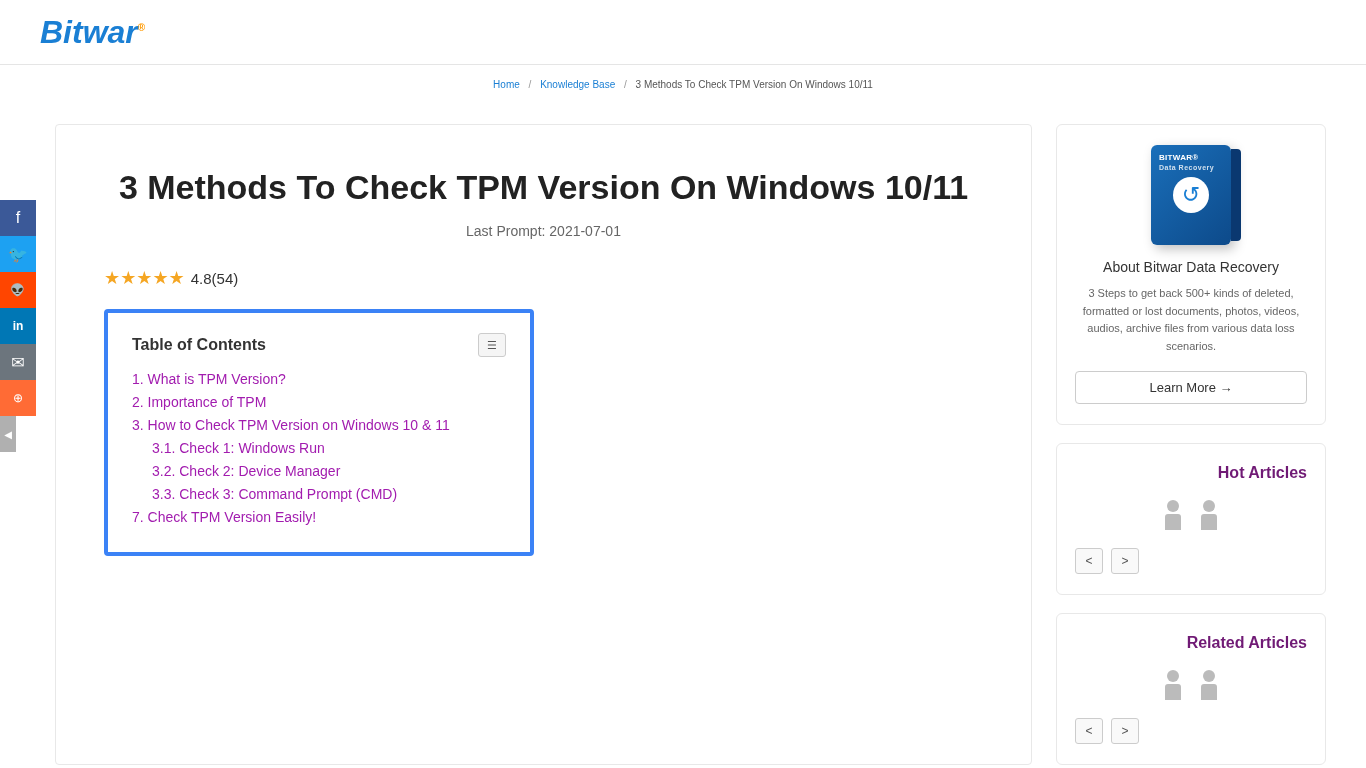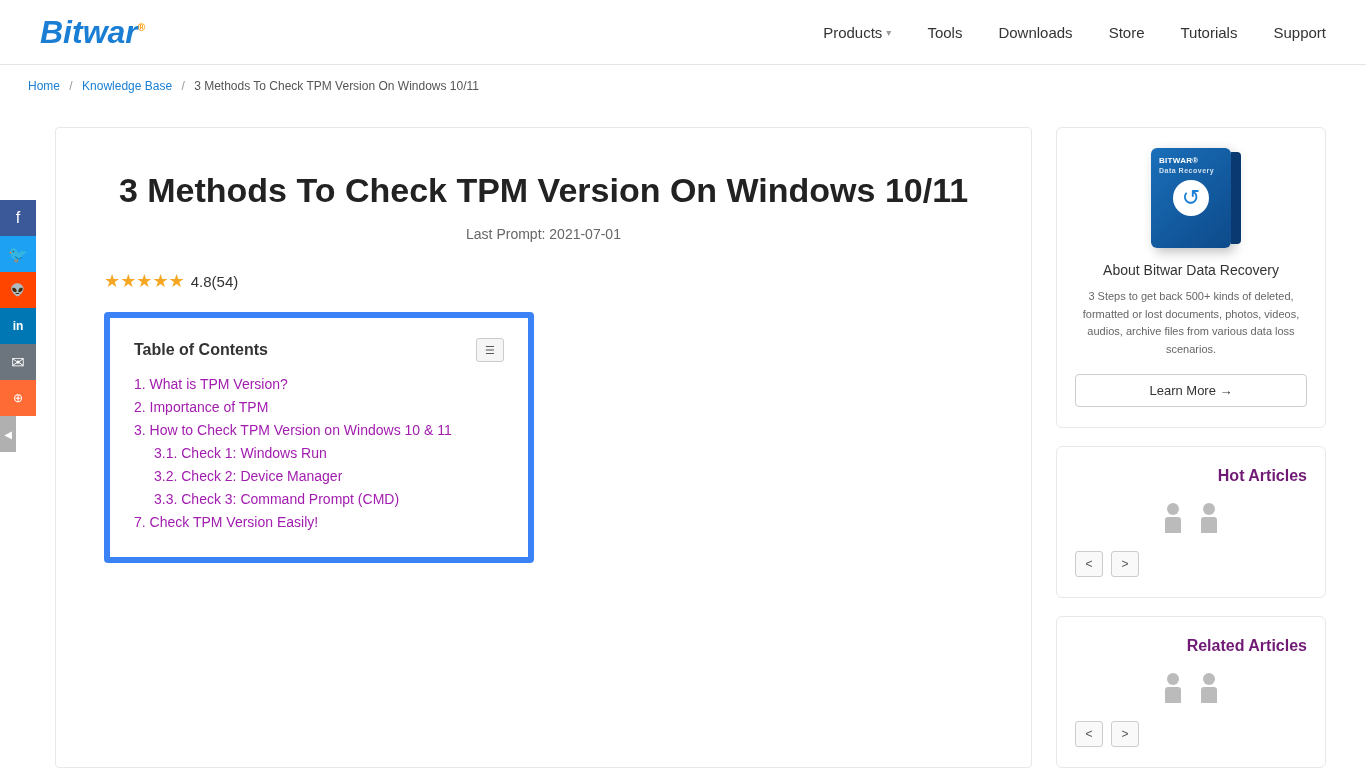--- a/index.html
+++ b/index.html
@@ -7,21 +7,21 @@
 
     
     .header { border-bottom: 1px solid #e5e5e5; padding: 0 40px; display: flex; align-items: center; justify-content: space-between; height: 65px; }
     .logo { display: flex; align-items: center; }
     .logo-text { font-size: 32px; font-weight: 700; color: #1a7fd4; font-style: italic; }
     .nav { display: flex; align-items: center; gap: 36px; }
     .nav-item { font-size: 15px; color: #333; text-decoration: none; cursor: pointer; display: flex; align-items: center; gap: 4px; }
     .nav-chevron { font-size: 10px; color: #999; }
 
     
-    .breadcrumb { padding: 14px 28px; font-size: 12px; color: #555; border-bottom: none; }
+    .breadcrumb { padding: 14px 40px; font-size: 10px; color: #555; border-bottom: none; text-align: center; }
     .breadcrumb a { color: #1a7fd4; text-decoration: none; }
     .breadcrumb-sep { margin: 0 6px; color: #999; }
     .breadcrumb-current { color: #555; }
 
     
     .social-sidebar { position: fixed; left: 0; top: 200px; display: flex; flex-direction: column; z-index: 100; }
     .social-btn { width: 36px; height: 36px; display: flex; align-items: center; justify-content: center; color: #fff; font-size: 16px; cursor: pointer; }
     .social-btn.facebook { background: #3b5998; }
     .social-btn.twitter { background: #1da1f2; }
     .social-btn.reddit { background: #ff4500; }
@@ -41,21 +41,21 @@
 
     .rating { display: flex; align-items: center; gap: 6px; margin-bottom: 20px; }
     .stars { color: #f5a623; font-size: 18px; }
     .rating-text { font-size: 15px; color: #333; font-weight: 500; }
 
     .summary-block { border-left: 3px solid #1a7fd4; padding: 14px 20px; background: #fff; margin-bottom: 28px; }
     .summary-text { font-style: italic; color: #444; line-height: 1.7; font-size: 14px; }
     .summary-label { font-weight: 700; font-style: normal; }
 
     
-    .toc-box { border: 6px solid #3b82f6; border-radius: 4px; padding: 20px 24px; max-width: 430px; background: #fff; }
+    .toc-box { border: 4px solid #3b82f6; border-radius: 4px; padding: 20px 24px; max-width: 430px; background: #fff; }
     .toc-header { display: flex; align-items: center; justify-content: space-between; margin-bottom: 14px; }
     .toc-title { font-size: 16px; font-weight: 600; color: #333; }
     .toc-toggle { width: 28px; height: 24px; border: 1px solid #ccc; border-radius: 3px; background: #f5f5f5; display: flex; align-items: center; justify-content: center; cursor: pointer; font-size: 11px; color: #555; }
     .toc-list { list-style: none; }
     .toc-list li { margin-bottom: 7px; }
     .toc-list a { color: #a21caf; text-decoration: none; font-size: 14px; }
 
     
     .sidebar { width: 270px; flex-shrink: 0; display: flex; flex-direction: column; gap: 18px; }
 
@@ -92,41 +92,20 @@
   <div class="social-btn linkedin" style="font-size:12px;font-weight:700;">in</div>
   <div class="social-btn email">✉</div>
   <div class="social-btn share" style="font-size:12px;">⊕</div>
   <div class="social-btn arrow" style="background:#b0b0b0;width:16px;">◀</div>
 </div>
 
 <header class="header">
   <div class="logo">
     <span class="logo-text">Bitwar<sup style="font-size:10px;color:#f90;font-style:normal;">®</sup></span>
   </div>
-  <nav class="nav">
-    <a class="nav-item">
-      <span>Products</span>
-      <span class="nav-chevron">▾</span>
-    </a>
-    <a class="nav-item">
-      <span>Tools</span>
-    </a>
-    <a class="nav-item">
-      <span>Downloads</span>
-    </a>
-    <a class="nav-item">
-      <span>Store</span>
-    </a>
-    <a class="nav-item">
-      <span>Tutorials</span>
-    </a>
-    <a class="nav-item">
-      <span>Support</span>
-    </a>
-  </nav>
 </header>
 
 <div class="breadcrumb">
   <a>Home</a>
   <span class="breadcrumb-sep">/</span>
   <a>Knowledge Base</a>
   <span class="breadcrumb-sep">/</span>
   <span class="breadcrumb-current">3 Methods To Check TPM Version On Windows 10/11</span>
 </div>
 

